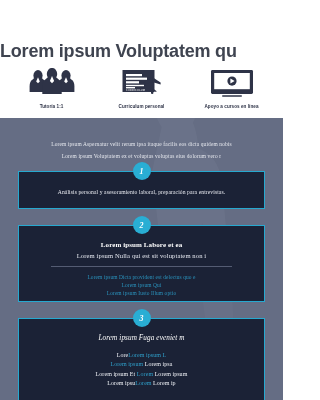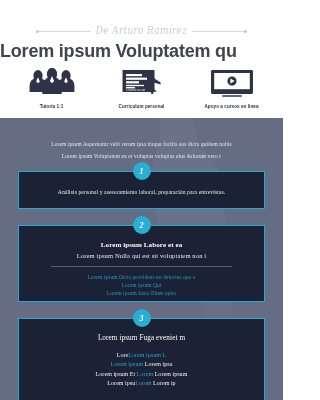--- a/index.html
+++ b/index.html
@@ -125,43 +125,36 @@
     height:1px;background:#545c73;margin:7px 22px 6px;
   }
   .card-2 .teal-line{
     font-family:"Liberation Serif", serif;
     font-size:5.4px;color:#2a94bf;line-height:8px;letter-spacing:.1px;white-space:nowrap;
   }
 
   .card-3{padding:15px 10px 14px;}
   .card-3 .card-title{
     font-family:"Liberation Serif", serif;
-    font-size:7.2px;color:#ffffff;letter-spacing:.1px;
+    font-size:7.2px;color:#ffffff;letter-spacing:.1px;font-style:italic;
   }
   .mixed-lines{margin-top:9px;}
   .mixed-line{
     font-family:"Liberation Serif", serif;
     font-size:6px;line-height:9.4px;color:#eef0f5;letter-spacing:.05px;white-space:nowrap;
   }
   .mixed-line .tl{color:#2f9fca;}
 </style>
 </head>
 <body>
 
 <div class="page">
 
   <div class="header">
 
-    <div class="script-row">
-      <span class="script-dot"></span>
-      <span class="script-rule left"></span>
-      <span class="script-text">De  Arturo Ramírez</span>
-      <span class="script-rule right"></span>
-      <span class="script-dot"></span>
-    </div>
 
     <div class="main-title">Lorem ipsum Voluptatem qu</div>
 
     <div class="features">
 
       <div class="feature">
         <div class="feature-icon">
           <svg width="46" height="30" viewBox="0 0 46 30">
             <g fill="#2e3347">
               <ellipse cx="9" cy="7.5" rx="4.6" ry="5.4"></ellipse>

